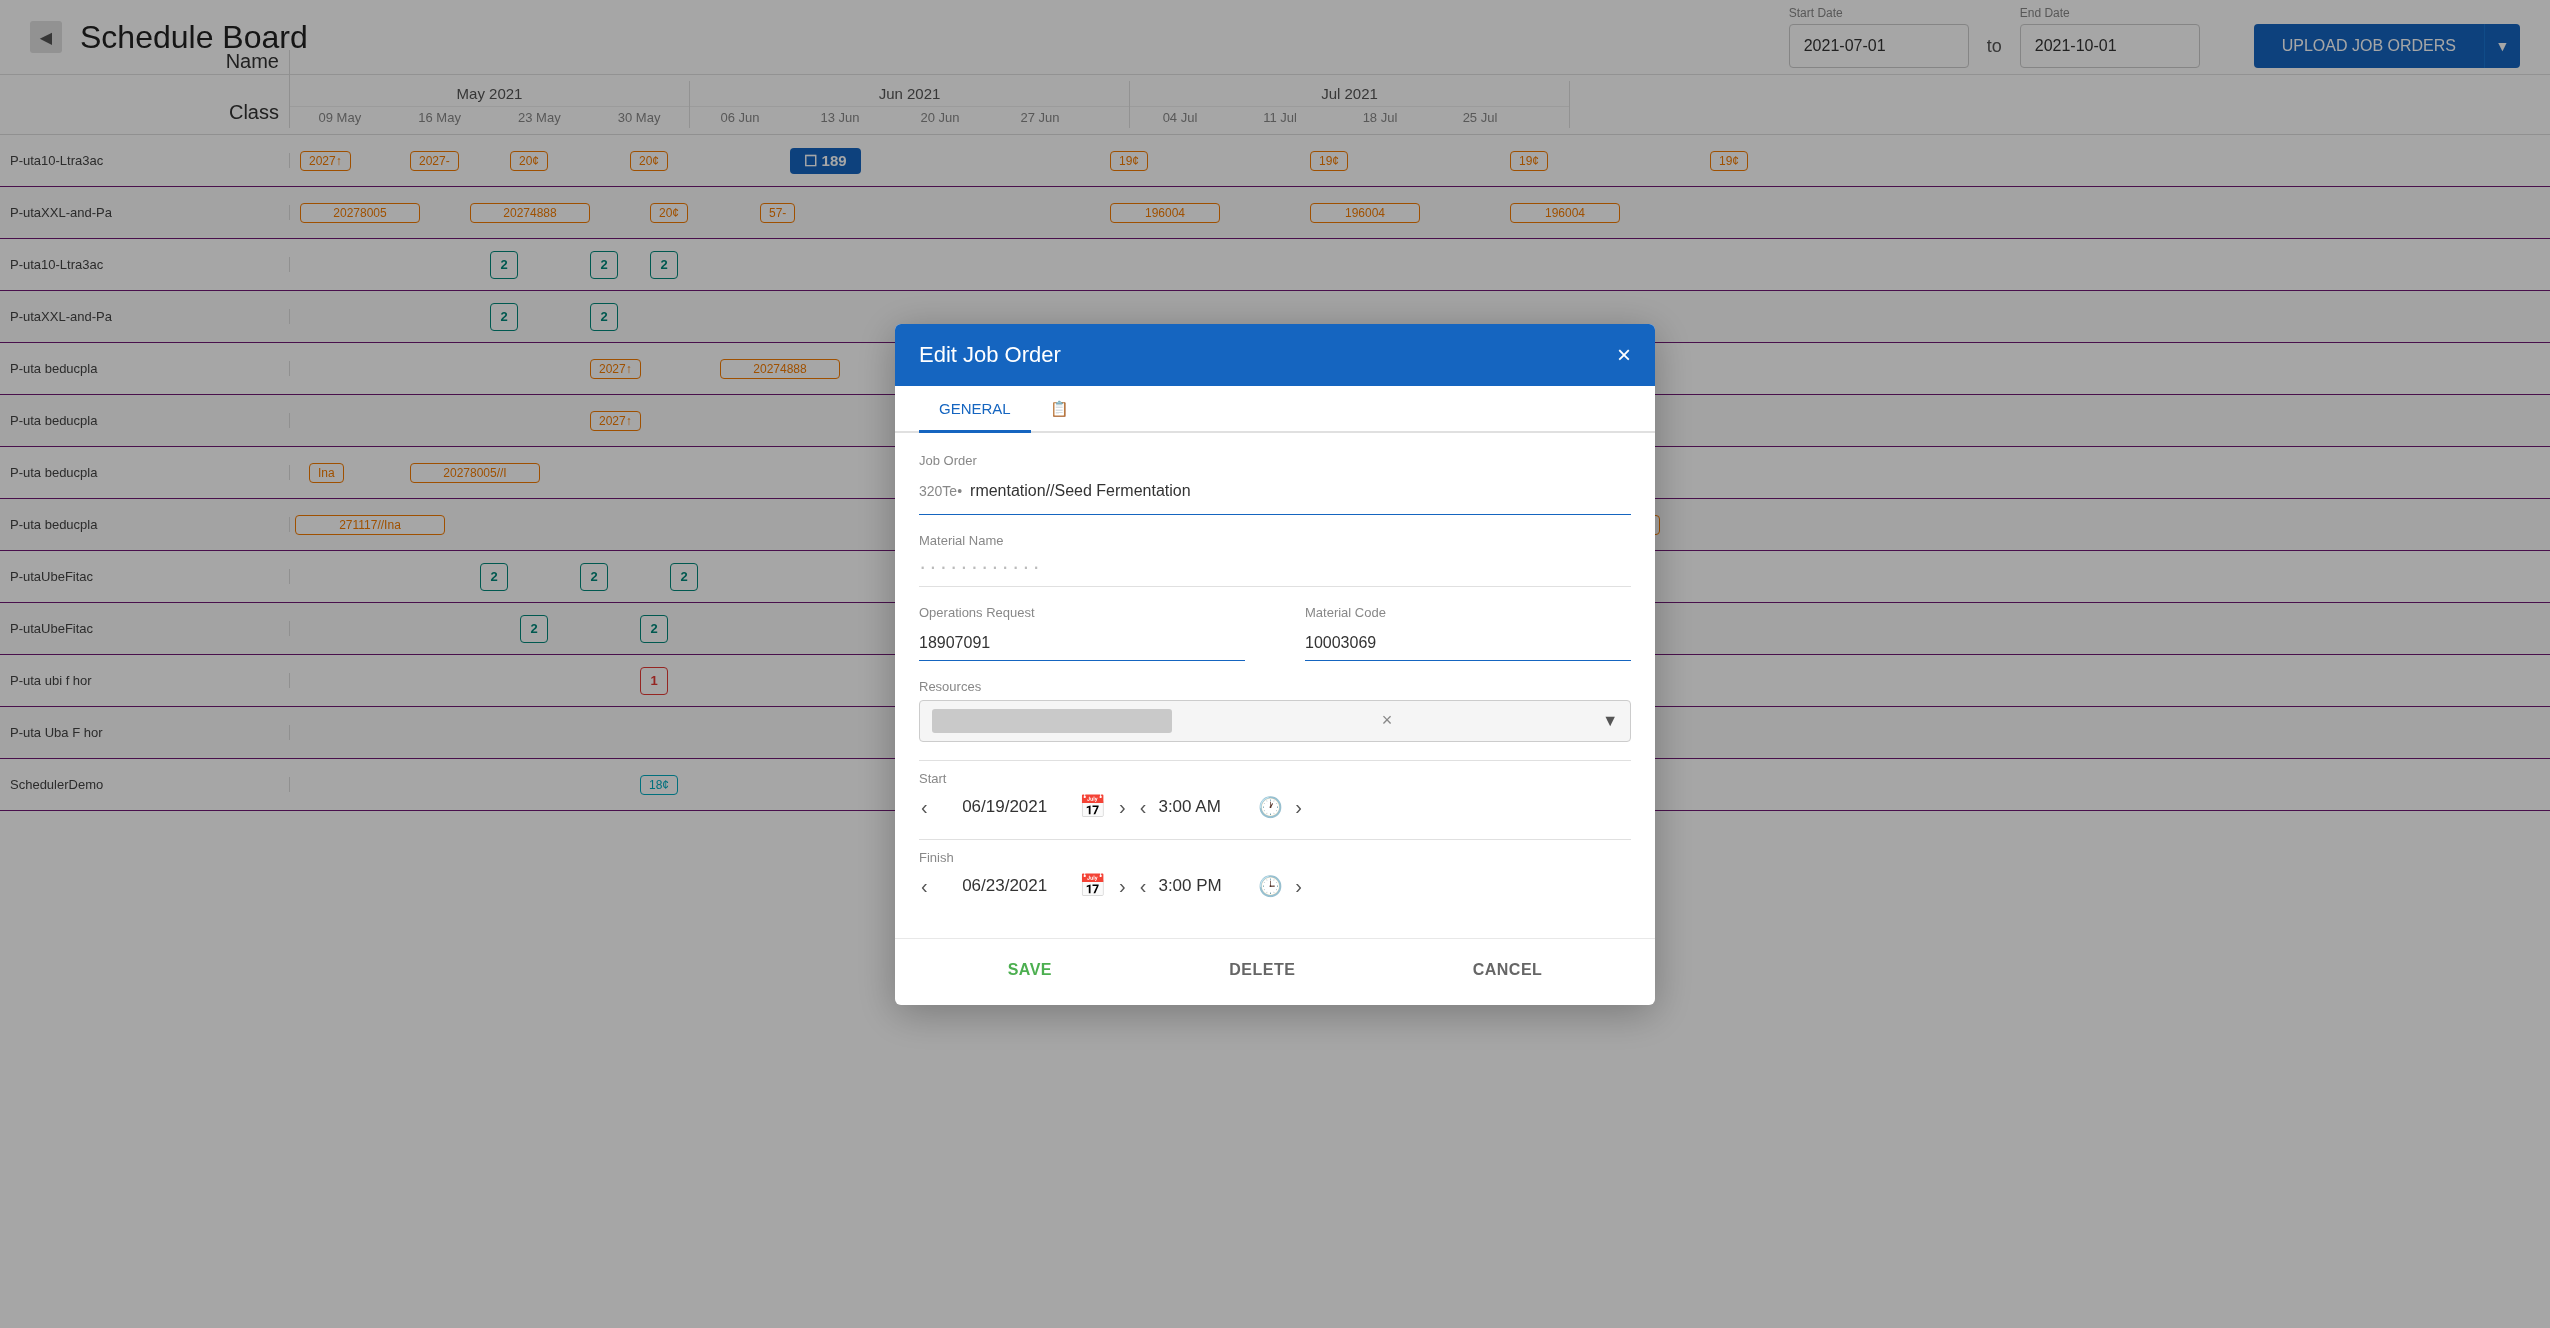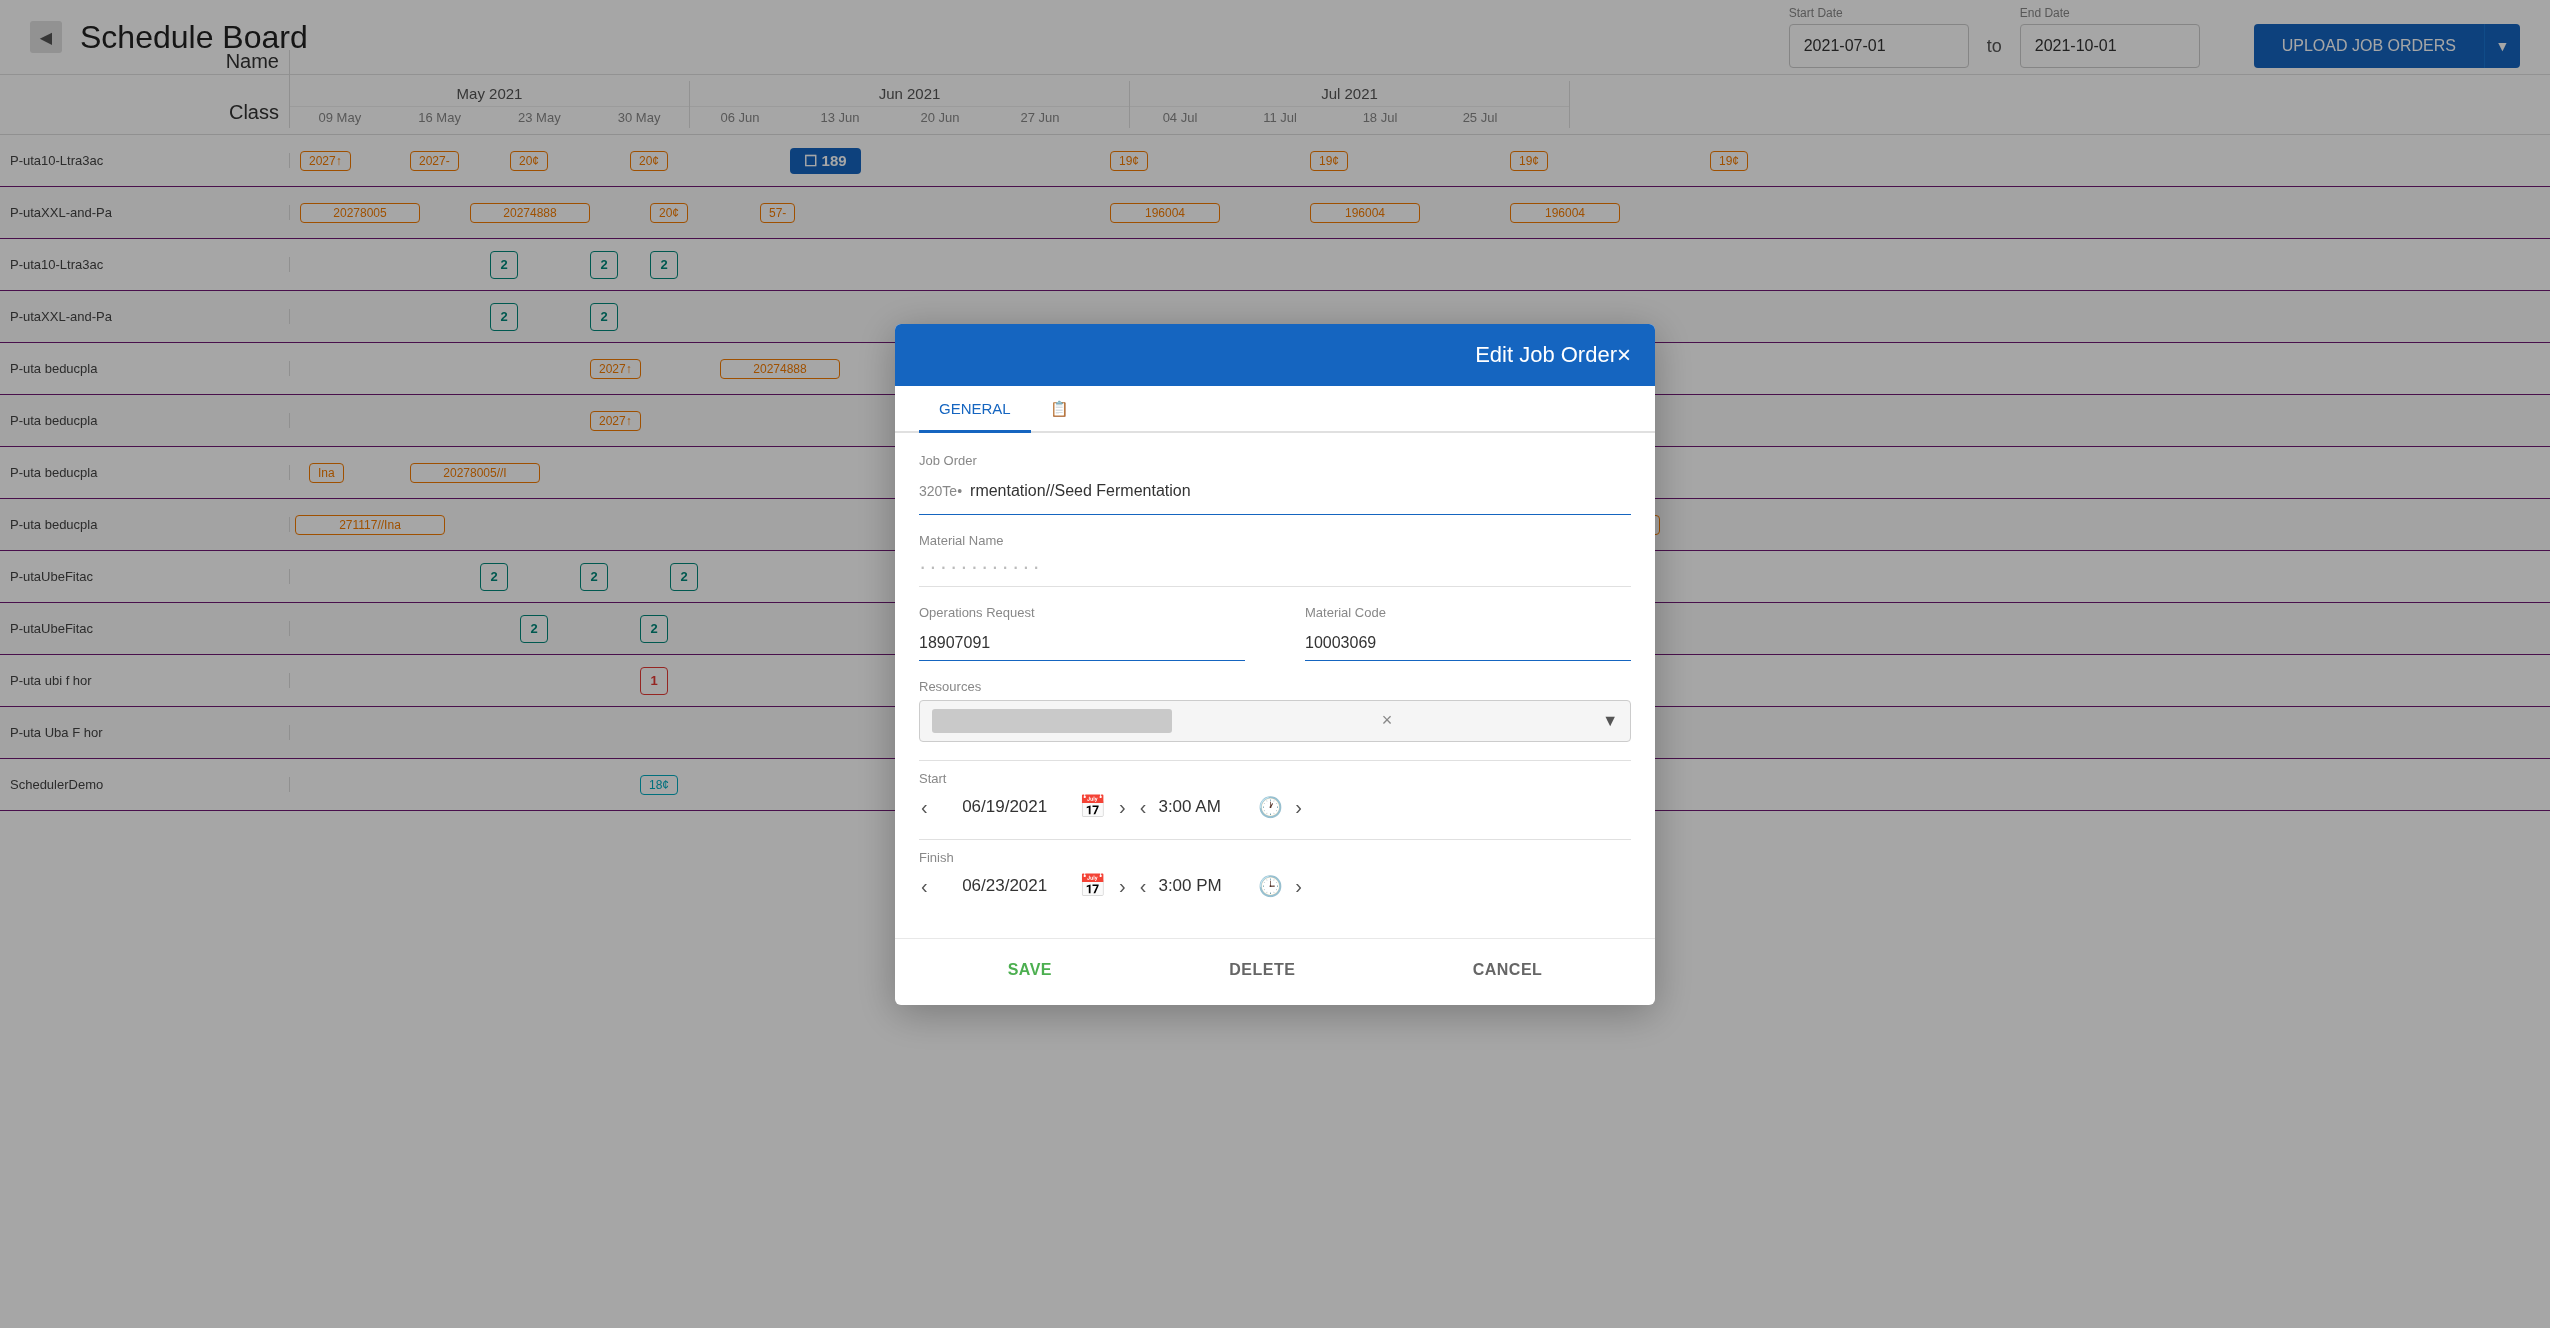--- a/index.html
+++ b/index.html
@@ -230,21 +230,21 @@
       overflow: hidden;
       z-index: 101;
       position: relative;
     }
     .modal-header {
       background: #1565c0;
       color: #fff;
       padding: 18px 24px;
       display: flex;
       align-items: center;
-      justify-content: flex-end;
+      justify-content: space-between;
     }
     .modal-title {
       font-size: 22px;
       font-weight: 500;
     }
     .modal-close {
       background: none;
       border: none;
       color: #fff;
       font-size: 24px;

